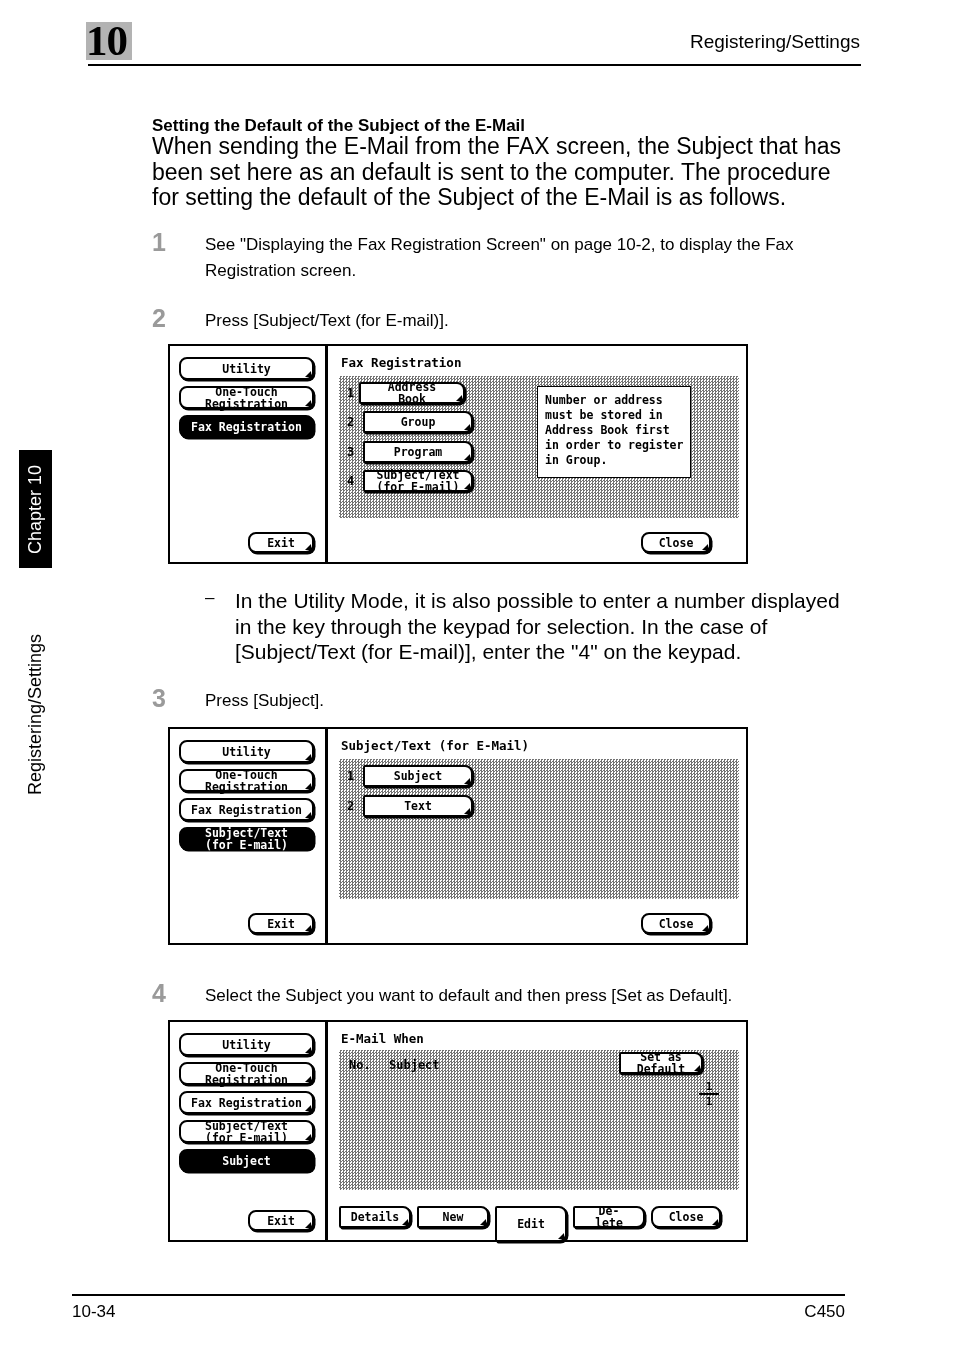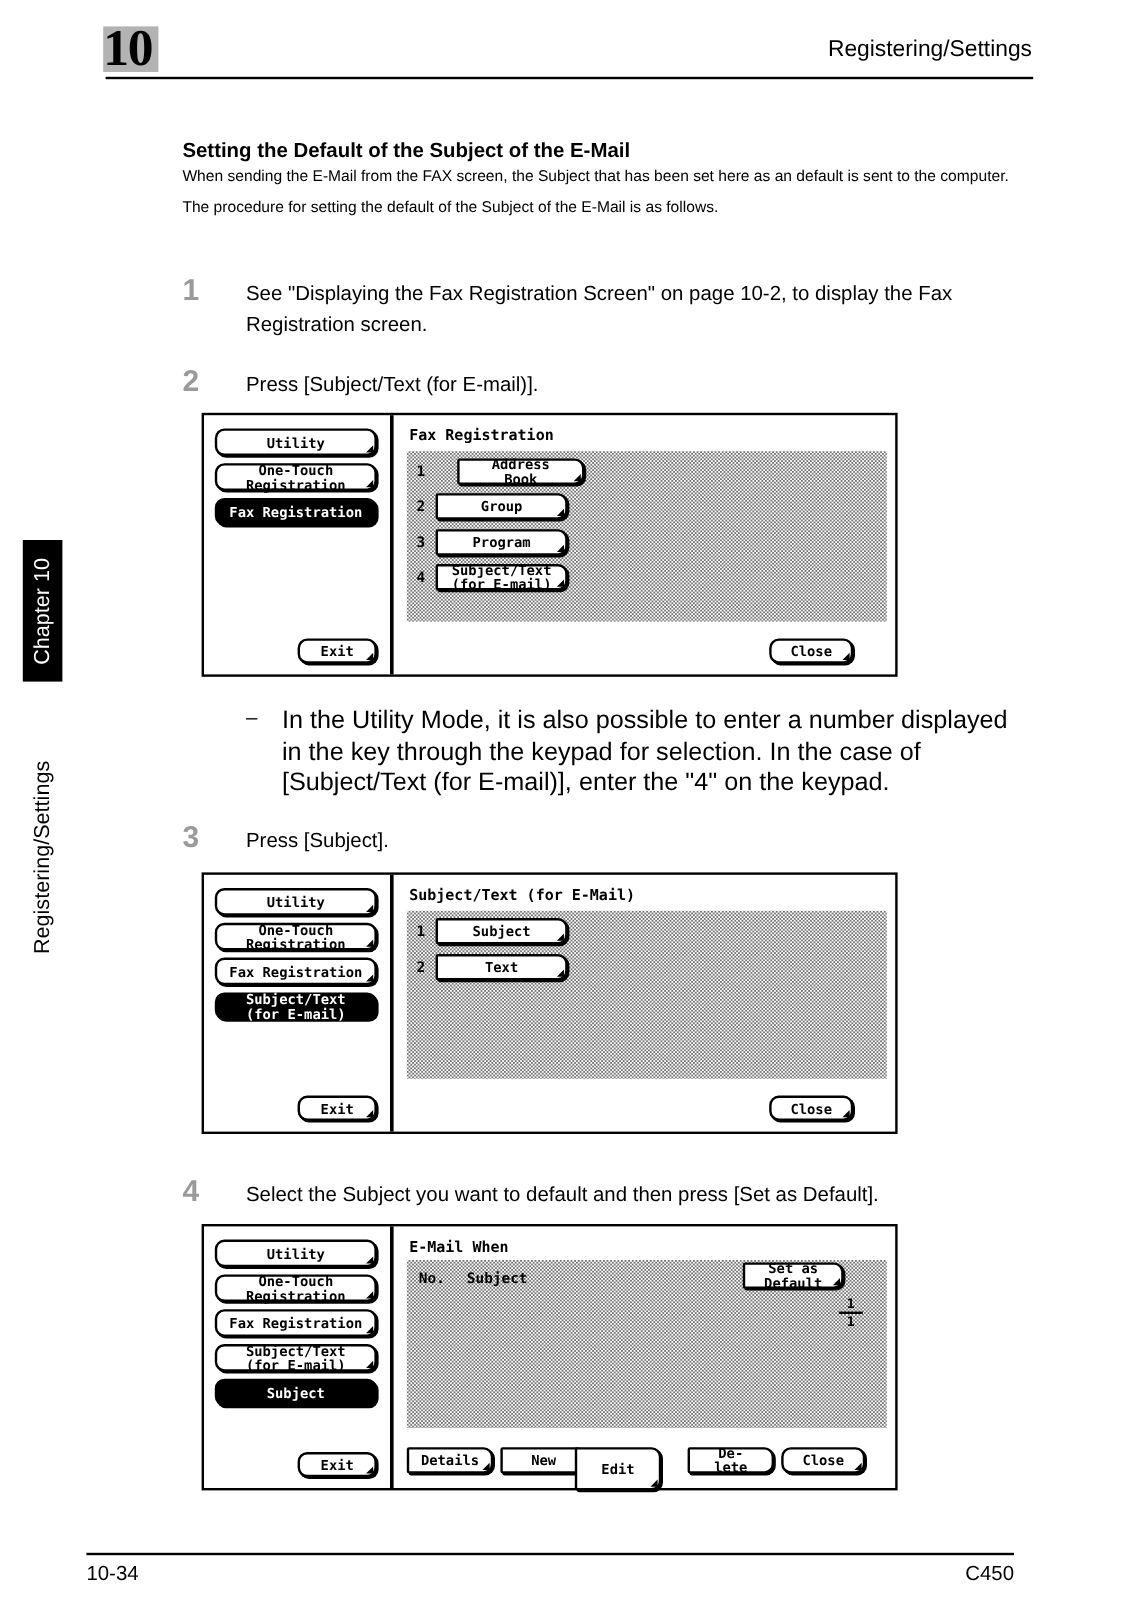--- a/index.html
+++ b/index.html
@@ -96,21 +96,21 @@
     position: absolute;
     left: 152px; top: 116px;
     width: 700px;
     font-size: 17px;
     font-weight: bold;
   }
   .intro-para {
     position: absolute;
     left: 152px; top: 134px;
     width: 700px;
-    font-size: 13px;
+    font-size: 23px;
     line-height: 25.5px;
   }
 
   .step {
     position: absolute;
     left: 152px;
     width: 700px;
   }
   .step-num {
     position: absolute;
@@ -344,21 +344,21 @@
           <i class="corner"></i>
         </div>
       </div>
 
       <div class="lcd-right">
         <div class="lcd-title" style="left:10px; top:9px;">Fax Registration</div>
 
         <div class="panelarea" style="left:8px; top:30px; width:400px; height:142px;"></div>
 
         <div class="lcd-idx" style="left:16px; top:40px;">1</div>
-        <div class="btn" style="left:50px; top:36px; width:106px; height:22px;text-align:center;">
+        <div class="btn" style="left:28px; top:36px; width:106px; height:22px;text-align:center;">
           <span>Address
 Book</span>
           <i class="corner"></i>
         </div>
 
         <div class="lcd-idx" style="left:16px; top:69px;">2</div>
         <div class="btn" style="left:32px; top:65px; width:110px; height:22px;">
           <span>Group</span>
           <i class="corner"></i>
         </div>
@@ -369,20 +369,25 @@
           <i class="corner"></i>
         </div>
 
         <div class="lcd-idx" style="left:16px; top:128px;">4</div>
         <div class="btn" style="left:32px; top:124px; width:110px; height:22px;">
           <span>Subject/Text
 (for E-mail)</span>
           <i class="corner"></i>
         </div>
 
+        <div class="info-box" style="left:206px; top:40px; width:154px; height:92px;">Number or address
+must be stored in
+Address Book first
+in order to register
+in Group.</div>
 
         <div class="btn rounded-both" style="left:310px; top:186px; width:70px; height:21px;">
           <span>Close</span>
           <i class="corner"></i>
         </div>
       </div>
 
     </div>
   </div>
 
@@ -508,21 +513,21 @@
         </div>
 
         <div class="btn" style="left:8px; top:184px; width:72px; height:22px;">
           <span>Details</span>
           <i class="corner"></i>
         </div>
         <div class="btn" style="left:86px; top:184px; width:72px; height:22px;">
           <span>New</span>
           <i class="corner"></i>
         </div>
-        <div class="btn" style="left:148px; top:184px; width:72px; height:36px;">
+        <div class="btn" style="left:164px; top:184px; width:72px; height:36px;">
           <span>Edit</span>
           <i class="corner"></i>
         </div>
         <div class="btn nocorner" style="left:242px; top:184px; width:72px; height:22px;">
           <span>De-
 lete</span>
           
         </div>
         <div class="btn rounded-both" style="left:320px; top:184px; width:70px; height:22px;">
           <span>Close</span>

